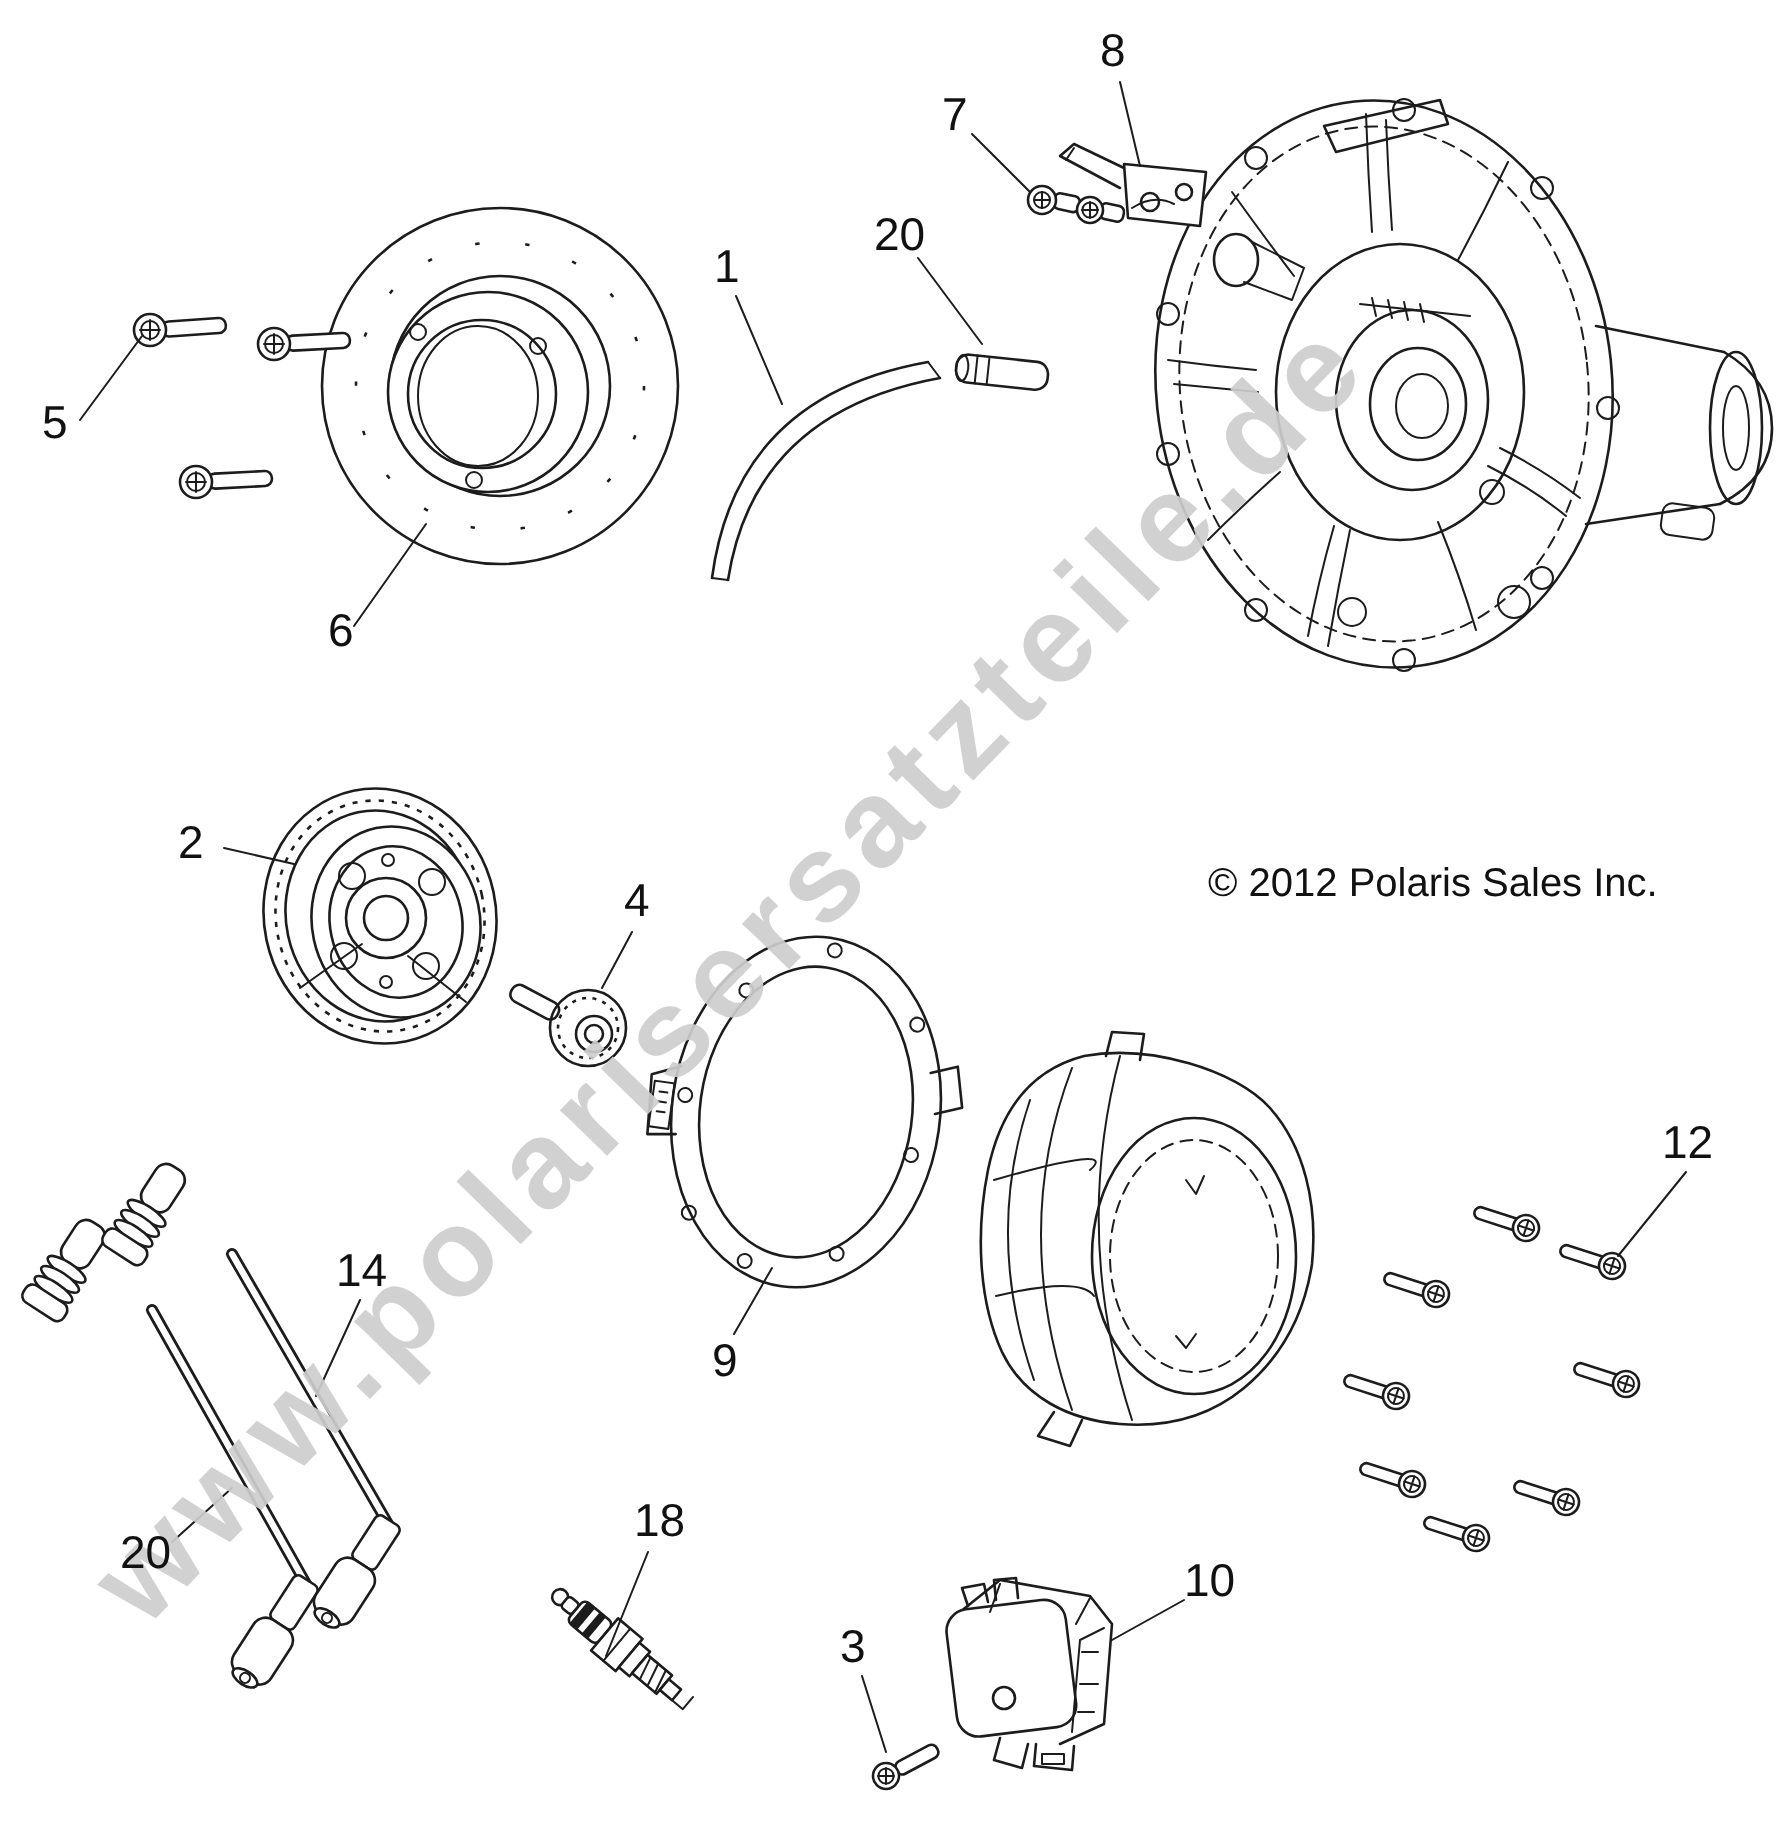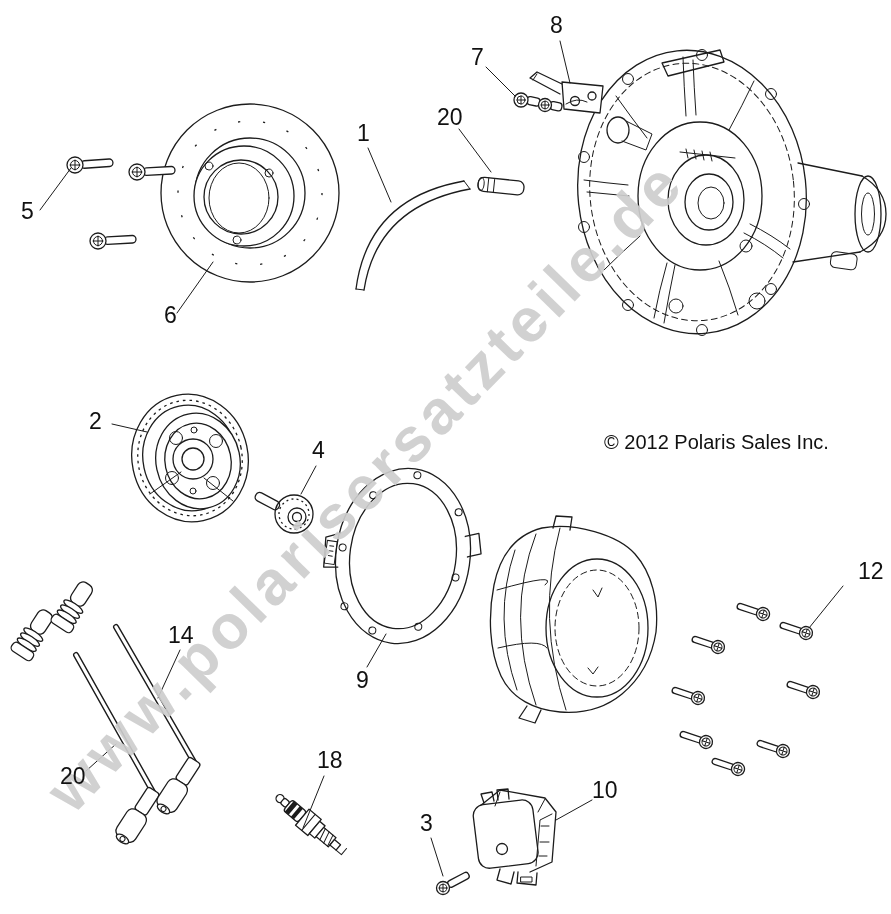--- a/index.html
+++ b/index.html
@@ -15,21 +15,21 @@
   svg .whitecore{stroke:#ffffff;fill:none;stroke-width:3.2;stroke-linecap:round;}
   svg .cable{stroke:#1c1c1c;fill:none;stroke-width:6;stroke-linecap:round;}
   .callout{position:absolute;z-index:4;font-size:23px;color:#111;line-height:1;}
   .copyright{position:absolute;z-index:4;left:604px;top:431px;font-size:20px;color:#111;white-space:nowrap;}
   .watermark{position:absolute;z-index:3;left:32px;top:776px;font-size:62px;font-weight:bold;
              letter-spacing:5px;color:rgba(205,205,205,0.92);transform:rotate(-45.7deg);
              transform-origin:0 0;white-space:nowrap;pointer-events:none;}
   .co1{left:357px;top:122px;}  .co2{left:89px;top:410px;}   .co3{left:420px;top:812px;}
   .co4{left:312px;top:439px;}  .co5{left:21px;top:200px;}   .co6{left:164px;top:304px;}
   .co7{left:471px;top:46px;}   .co8{left:550px;top:14px;}   .co9{left:356px;top:669px;}
-  .co10{left:437px;top:106px;} .co11{left:317px;top:749px;} .co12{left:831px;top:560px;margin-left:27px;}
+  .co10{left:437px;top:106px;} .co11{left:317px;top:749px;} .co12{left:831px;top:560px;}
   .co13{left:60px;top:765px;}  .co14{left:168px;top:624px;} .co15{left:592px;top:779px;}
 </style>
 </head>
 <body>
 
 <div class="stage">
 
 <svg width="891" height="914" viewBox="0 0 891 914">
 
   <g>

